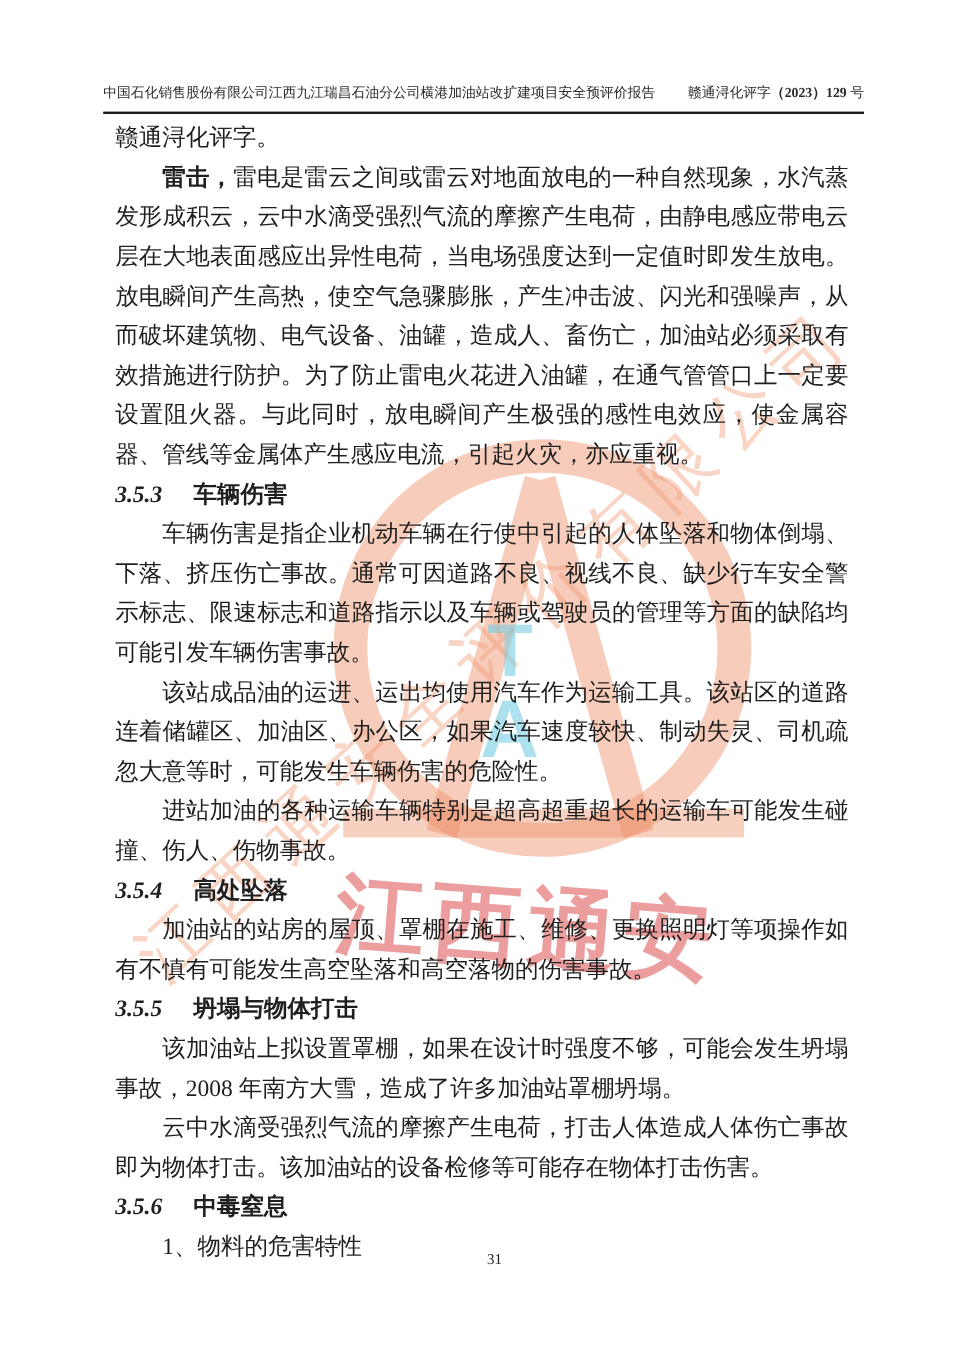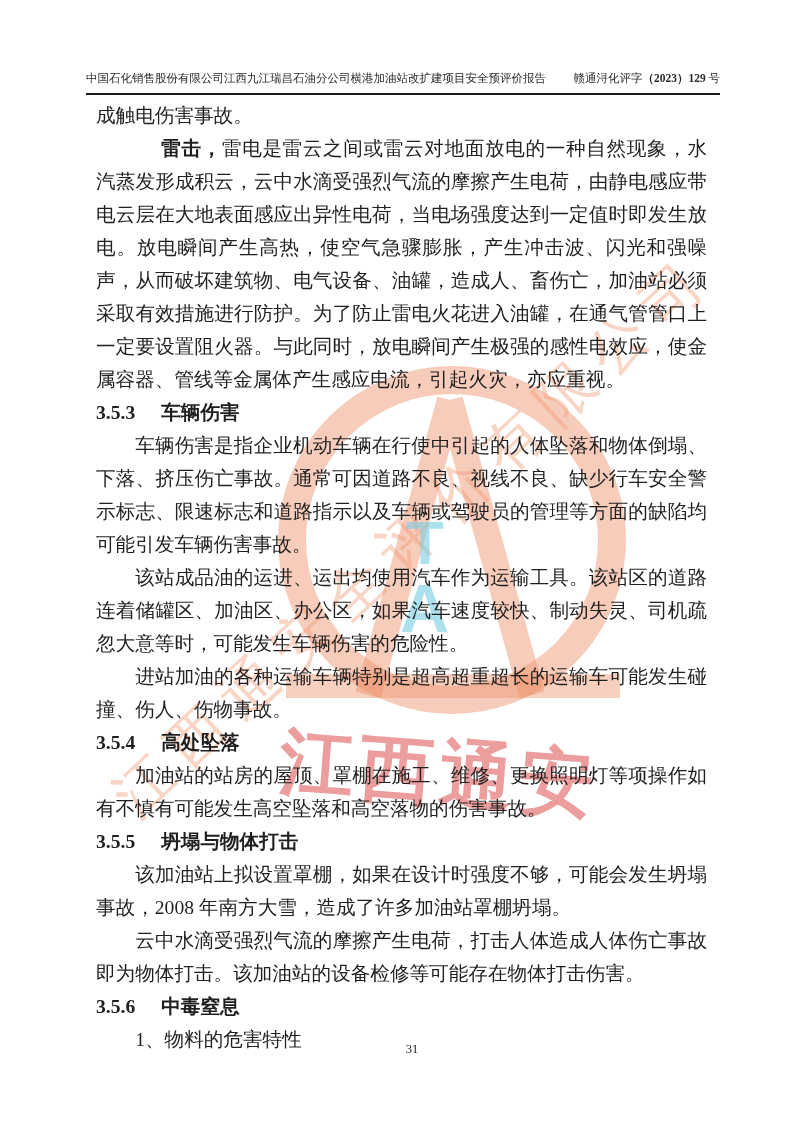--- a/index.html
+++ b/index.html
@@ -37,23 +37,23 @@
     border-bottom:2px solid #1c1c1c; padding-bottom:7px;
   }
   .header .bold { font-weight:bold; }
   
   .body {
     position:absolute; left:96px; top:99px; width:611px; z-index:1;
     font-size:19.6px; line-height:33px; text-align:justify;
   }
   .body p, .body h3 { margin:0; padding:0; font-size:19.6px; line-height:33px; }
   .indent { text-indent:2em; }
-  .lead-bold { font-weight:bold;margin-left:26px; }
+  .lead-bold { font-weight:bold; }
   .blk-h { font-weight:bold; text-align:left; }
-  .h-num { font-family:"Liberation Serif", serif; }
+  .h-num { font-family:"Liberation Serif", serif;font-style:italic; }
   .h-title { font-family:"Liberation Sans", sans-serif; margin-left:26px; }
   
   .footer {
     position:absolute; left:0; top:1042px; width:824px; z-index:1;
     text-align:center; font-size:12.5px; color:#1f1f1f;
   }
 </style>
 </head>
 <body>
 
@@ -70,21 +70,21 @@
     <div class="wm-letter wm-letter-bottom">A</div>
     <div class="wm-red">江西通安</div>
   </div>
 
   <div class="header">
     <span>中国石化销售股份有限公司江西九江瑞昌石油分公司横港加油站改扩建项目安全预评价报告</span>
     <span><span>赣通浔化评字</span><span class="bold">（2023）129</span><span> 号</span></span>
   </div>
 
   <div class="body">
-    <p>成触电伤害事故。</p>
+    <p>赣通浔化评字。</p>
     <p class="indent"><span class="lead-bold">雷击，</span><span>雷电是雷云之间或雷云对地面放电的一种自然现象，水汽蒸发形成积云，云中水滴受强烈气流的摩擦产生电荷，由静电感应带电云层在大地表面感应出异性电荷，当电场强度达到一定值时即发生放电。放电瞬间产生高热，使空气急骤膨胀，产生冲击波、闪光和强噪声，从而破坏建筑物、电气设备、油罐，造成人、畜伤亡，加油站必须采取有效措施进行防护。为了防止雷电火花进入油罐，在通气管管口上一定要设置阻火器。与此同时，放电瞬间产生极强的感性电效应，使金属容器、管线等金属体产生感应电流，引起火灾，亦应重视。</span></p>
     <h3 class="blk-h"><span class="h-num">3.5.3</span><span class="h-title">车辆伤害</span></h3>
     <p class="indent">车辆伤害是指企业机动车辆在行使中引起的人体坠落和物体倒塌、下落、挤压伤亡事故。通常可因道路不良、视线不良、缺少行车安全警示标志、限速标志和道路指示以及车辆或驾驶员的管理等方面的缺陷均可能引发车辆伤害事故。</p>
     <p class="indent">该站成品油的运进、运出均使用汽车作为运输工具。该站区的道路连着储罐区、加油区、办公区，如果汽车速度较快、制动失灵、司机疏忽大意等时，可能发生车辆伤害的危险性。</p>
     <p class="indent">进站加油的各种运输车辆特别是超高超重超长的运输车可能发生碰撞、伤人、伤物事故。</p>
     <h3 class="blk-h"><span class="h-num">3.5.4</span><span class="h-title">高处坠落</span></h3>
     <p class="indent">加油站的站房的屋顶、罩棚在施工、维修、更换照明灯等项操作如有不慎有可能发生高空坠落和高空落物的伤害事故。</p>
     <h3 class="blk-h"><span class="h-num">3.5.5</span><span class="h-title">坍塌与物体打击</span></h3>
     <p class="indent">该加油站上拟设置罩棚，如果在设计时强度不够，可能会发生坍塌事故，2008 年南方大雪，造成了许多加油站罩棚坍塌。</p>
     <p class="indent">云中水滴受强烈气流的摩擦产生电荷，打击人体造成人体伤亡事故即为物体打击。该加油站的设备检修等可能存在物体打击伤害。</p>

